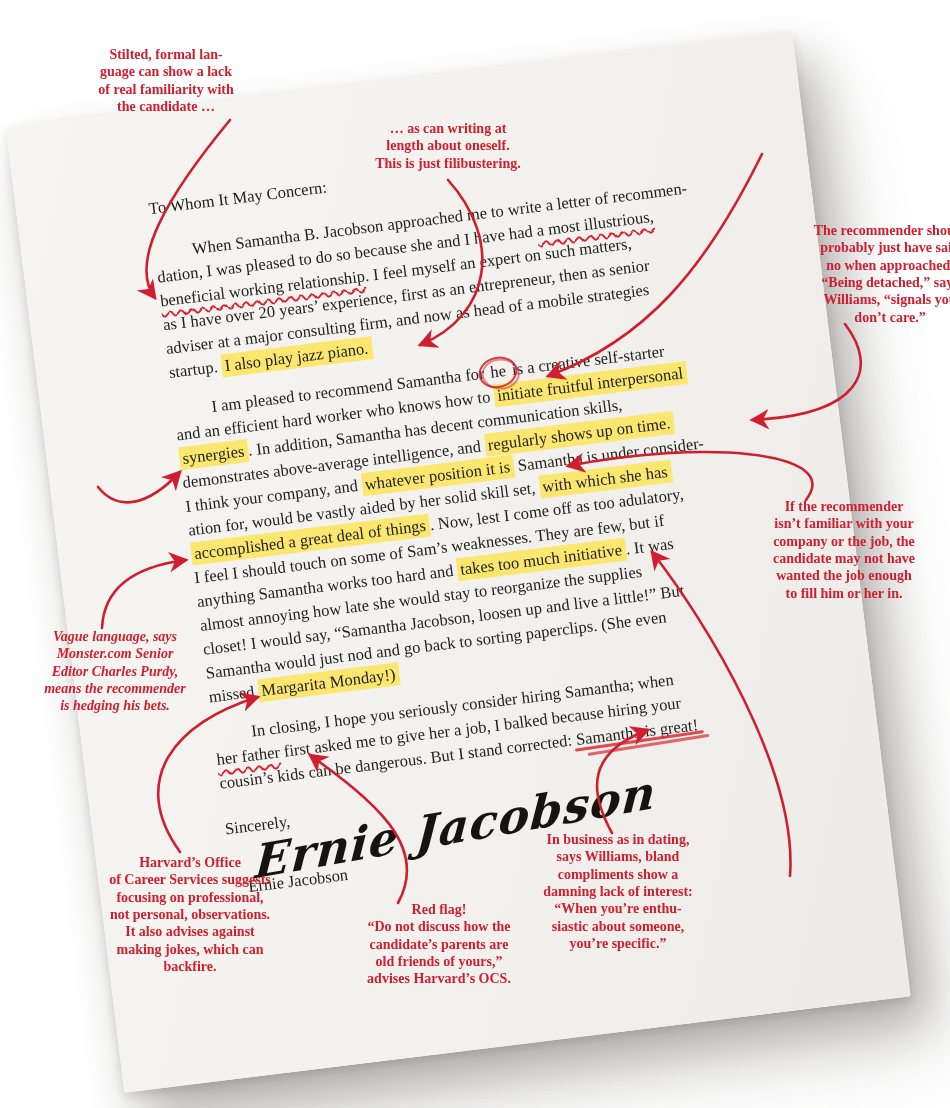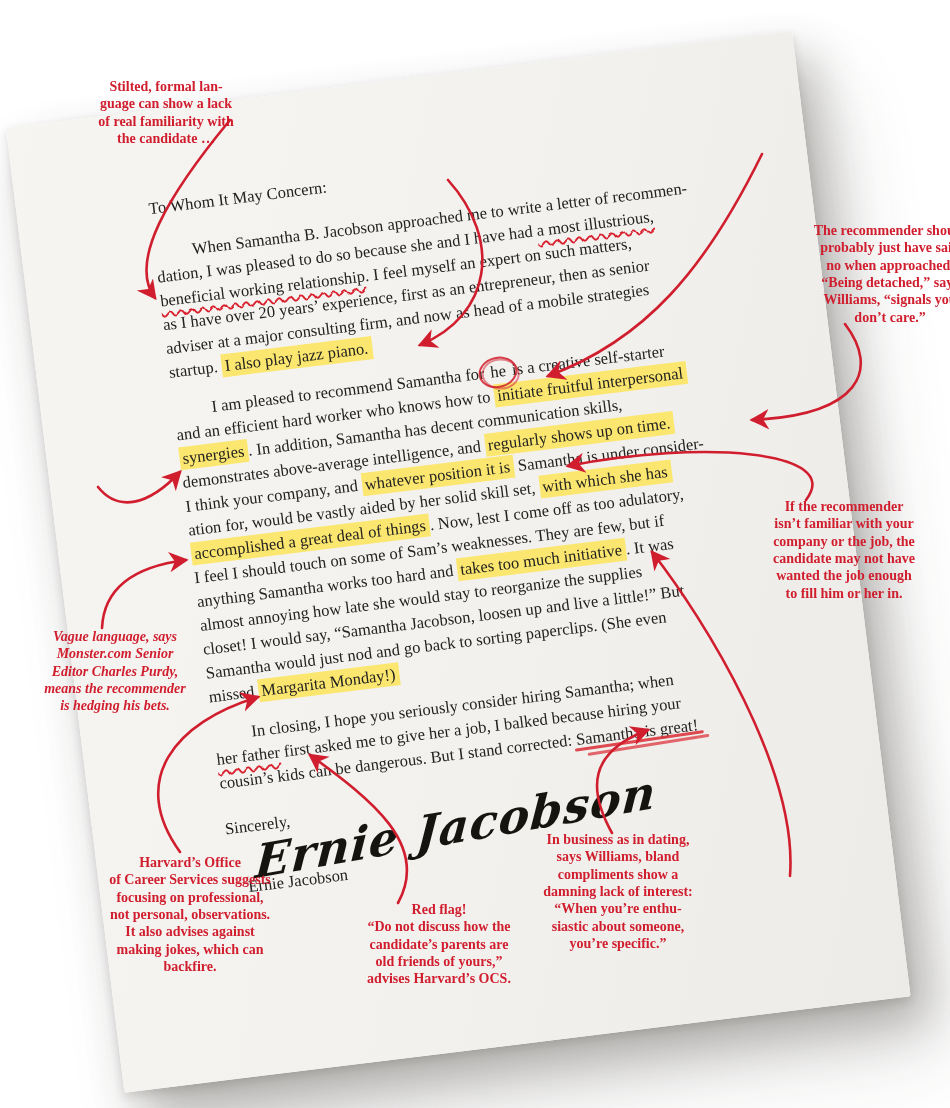--- a/index.html
+++ b/index.html
@@ -42,21 +42,21 @@
   .valediction{margin:22px 0 0 0;}
   .sig-script{font-family:"DejaVu Serif",serif;font-style:italic;font-weight:bold;
          font-size:46px;line-height:52px;color:#15140f;margin:-2px 0 0 26px;
          transform:skewX(-14deg) rotate(-3deg);transform-origin:0 50%;
          letter-spacing:1px;white-space:nowrap;}
   .sig-name{margin:-14px 0 0 16px;}
 
   
   .ann{position:absolute;z-index:3;color:#d01e2e;font-weight:bold;text-align:center;
        white-space:pre-line;font-size:14px;line-height:1.24;}
-  .a1{left:44px;top:46px;width:244px;margin-top:32px;}
+  .a1{left:44px;top:46px;width:244px;}
   .a2{left:338px;top:120px;width:220px;}
   .a3{left:668px;top:88px;width:200px;}
   .a4{left:792px;top:222px;width:196px;}
   .a5{left:14px;top:354px;width:178px;}
   .a6{left:744px;top:498px;width:200px;}
   .a7{left:22px;top:628px;width:186px;font-style:italic;}
   .a8{left:76px;top:854px;width:228px;}
   .a9{left:326px;top:901px;width:226px;}
   .a10{left:508px;top:831px;width:220px;}
   .a11{left:722px;top:876px;width:215px;}
@@ -126,20 +126,23 @@
       <path d="M398,903 C430,845 372,800 310,755" marker-end="url(#ah)"></path>
       <path d="M612,833 C588,790 588,752 648,730" marker-end="url(#ah)"></path>
       <path d="M790,876 C798,770 705,620 652,552" marker-end="url(#ah)"></path>
     </g>
   </svg>
 
   <div class="ann a1">Stilted, formal lan-
 guage can show a lack
 of real familiarity with
 the candidate …</div>
+  <div class="ann a2">… as can writing at
+length about oneself.
+This is just filibustering.</div>
   <div class="ann a4">The recommender should
 probably just have said
 no when approached.
 “Being detached,” says
 Williams, “signals you
 don’t care.”</div>
   <div class="ann a6">If the recommender
 isn’t familiar with your
 company or the job, the
 candidate may not have

